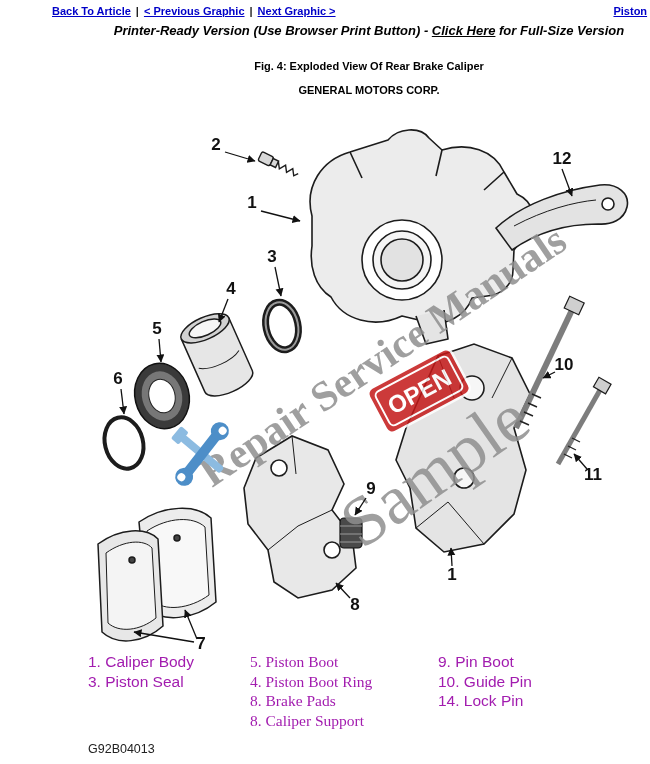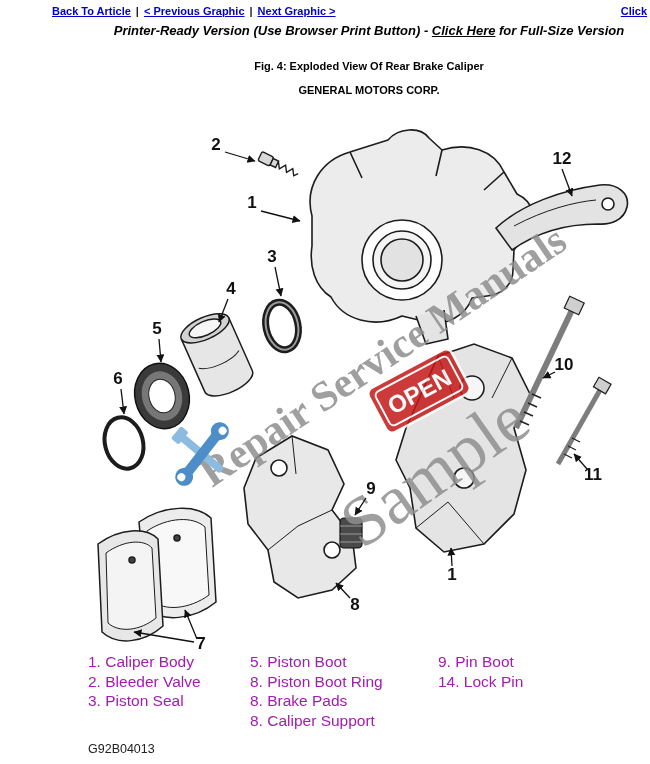--- a/index.html
+++ b/index.html
@@ -11,38 +11,38 @@
   .navbar a{color:#0000c8;text-decoration:underline;cursor:pointer;}
   .sep{color:#222;margin:0 5px;font-weight:bold;}
   .title-line{text-align:center;font-size:13px;font-weight:bold;margin-top:4px;font-style:italic;}
   .title-line a{color:#000;text-decoration:underline;cursor:pointer;}
   .fig-caption{text-align:center;font-size:11px;font-weight:bold;margin-top:22px;}
   .company{text-align:center;font-size:11px;font-weight:bold;margin-top:12px;}
   .diagram-wrap{width:650px;height:552px;margin-top:2px;}
   .legend{display:flex;padding-left:44px;font-size:15.5px;color:#a21caf;margin-top:2px;}
   .legend-col{line-height:19.5px;}
   .legend-col.c1{width:162px;}
-  .legend-col.c2{width:188px;}
+  .legend-col.c2{width:188px;font-family:Liberation Serif, serif;}
   .figure-code{margin:12px 0 0 44px;font-size:12.5px;color:#222;}
 </style>
 </head>
 <body>
 
 <div class="page">
 
   <div class="navbar">
     <div class="nav-left">
       <a href="#">Back To Article</a>
       <span class="sep">|</span>
       <a href="#">&lt; Previous Graphic</a>
       <span class="sep">|</span>
       <a href="#">Next Graphic &gt;</a>
     </div>
     <div class="nav-right">
-      <a href="#">Click</a>
+      <a href="#">Piston</a>
       <span class="sep">|</span>
       <a href="#">Help</a>
     </div>
   </div>
 
   <div class="title-line">
     <span>Printer-Ready Version (Use Browser Print Button) - </span><a href="#">Click Here</a><span> for Full-Size Version</span>
   </div>
   <div class="fig-caption">Fig. 4: Exploded View Of Rear Brake Caliper</div>
   <div class="company">GENERAL MOTORS CORP.</div>
@@ -205,30 +205,30 @@
 
         <text x="408" y="482" text-anchor="middle">1</text>
         <line x1="408" y1="468" x2="407" y2="450" stroke="#111" stroke-width="1.3" marker-end="url(#arr)"></line>
       </g>
     </svg>
   </div>
 
   <div class="legend">
     <div class="legend-col c1">
       <div>1. Caliper Body</div>
-      <div>2. Bleeder Valve</div>
       <div>3. Piston Seal</div>
     </div>
     <div class="legend-col c2">
       <div>5. Piston Boot</div>
-      <div>8. Piston Boot Ring</div>
+      <div>4. Piston Boot Ring</div>
       <div>8. Brake Pads</div>
       <div>8. Caliper Support</div>
     </div>
     <div class="legend-col c3">
       <div>9. Pin Boot</div>
+      <div>10. Guide Pin</div>
       <div>14. Lock Pin</div>
     </div>
   </div>
 
   <div class="figure-code">G92B04013</div>
 
 </div>
 
 </body></html>

